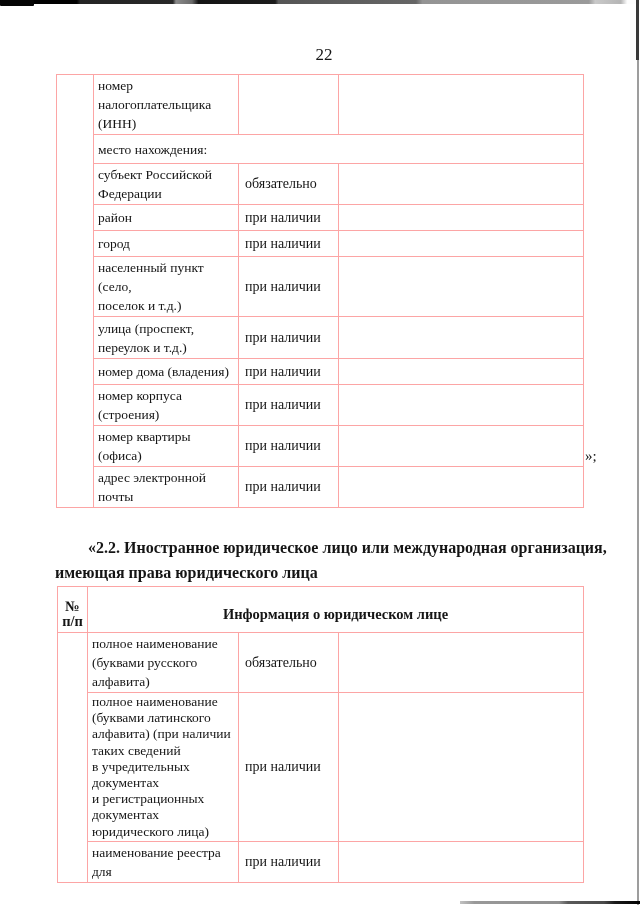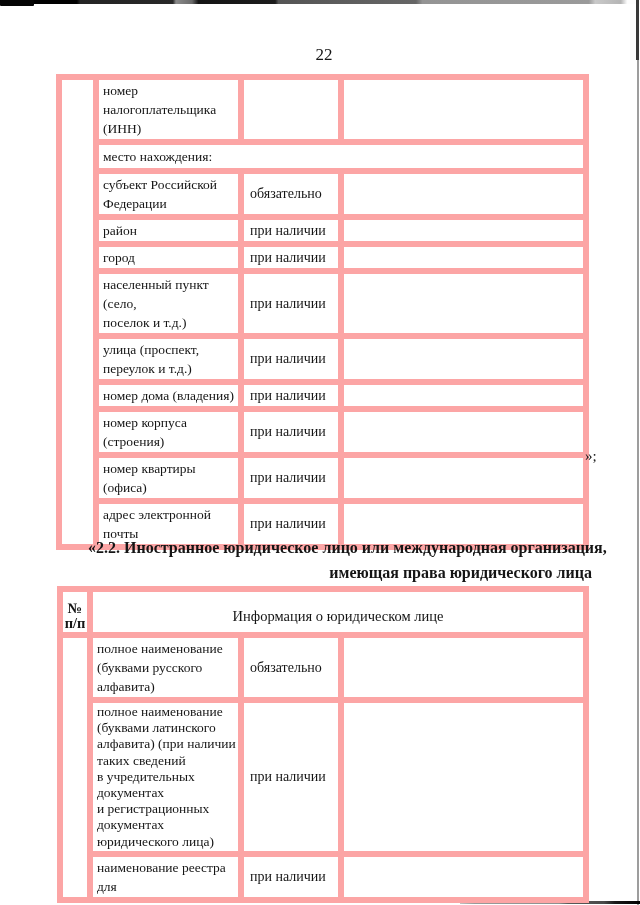--- a/index.html
+++ b/index.html
@@ -19,43 +19,43 @@
   .top-blob{position:absolute;left:0;top:0;width:34px;height:6px;background:#050505;border-radius:1px;}
   .right-line-dark{position:absolute;left:636px;top:0;width:3px;height:60px;background:#3a3a3a;}
   .right-line{position:absolute;left:637px;top:60px;width:2px;height:845px;background:#9d9d9d;}
   .bottom-line{position:absolute;left:460px;top:901px;width:180px;height:3px;
     background:linear-gradient(90deg,#c2c2c2 0%,#999 8%,#8f8f8f 55%,#5a5a5a 60%,#4a4a4a 80%,#1b1b1b 86%,#000 100%);}
 
   .page-number{position:absolute;left:0;top:45px;width:648px;text-align:center;
     font-size:17px;line-height:20px;}
 
   table.t{position:absolute;border-collapse:collapse;table-layout:fixed;background:transparent;}
-  table.t td{border:6px solid #fca5a5;vertical-align:middle;overflow:hidden;}
+  table.t td{border:1px solid #fca5a5;vertical-align:middle;overflow:hidden;}
   td.lbl{font-size:13.5px;line-height:19px;padding:1px 1px 1px 4px;white-space:pre-line;}
   td.req{font-size:14px;line-height:18px;padding:1px 1px 1px 6px;white-space:pre-line;margin-left:48px;}
   td.val{padding:0;}
   td.numcol{padding:0;}
   td.lbl.tight{line-height:16.2px;}
   td.numhead{font-size:14.5px;font-weight:bold;text-align:center;vertical-align:top;
     padding:9px 1px 1px 1px;line-height:15px;white-space:pre-line;}
-  td.infohead{font-size:14.5px;font-weight:normal;text-align:center;vertical-align:top;
+  td.infohead{font-size:14.5px;font-weight:bold;text-align:center;vertical-align:top;
     padding:9px 2px 1px 2px;line-height:16px;}
 
   .t1{left:56px;top:74px;width:527px;}
   .t2{left:57px;top:586px;width:526px;}
 
   .closing-quote{position:absolute;left:585px;top:448px;font-size:15px;}
 
   .para-g{position:absolute;left:55px;top:501px;width:537px;margin:0;
     font-size:16px;line-height:20px;text-indent:33px;}
 
   .heading{position:absolute;left:55px;top:535px;width:537px;font-weight:bold;
     font-size:16px;line-height:25px;}
   .h-line1{text-align:justify;text-align-last:justify;white-space:nowrap;text-indent:33px;}
-  .h-line2{text-align:right;}
+  .h-line2{text-align:left;}
 </style>
 </head>
 <body>
 
 <div class="page">
 
   <div class="top-bar"></div>
   <div class="top-blob"></div>
   <div class="right-line-dark"></div>
   <div class="right-line"></div>

